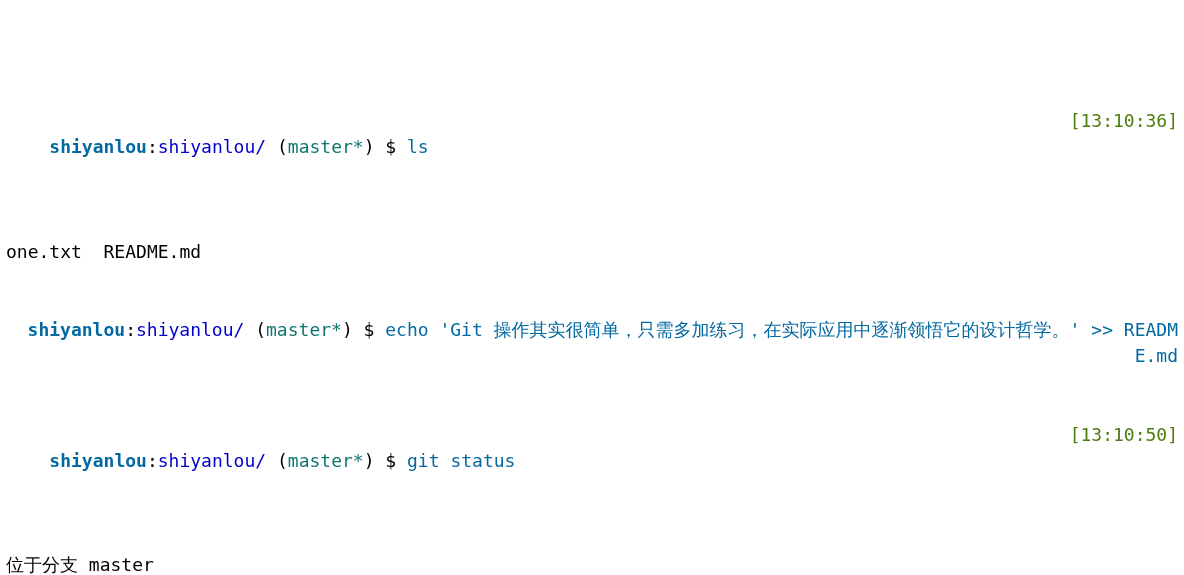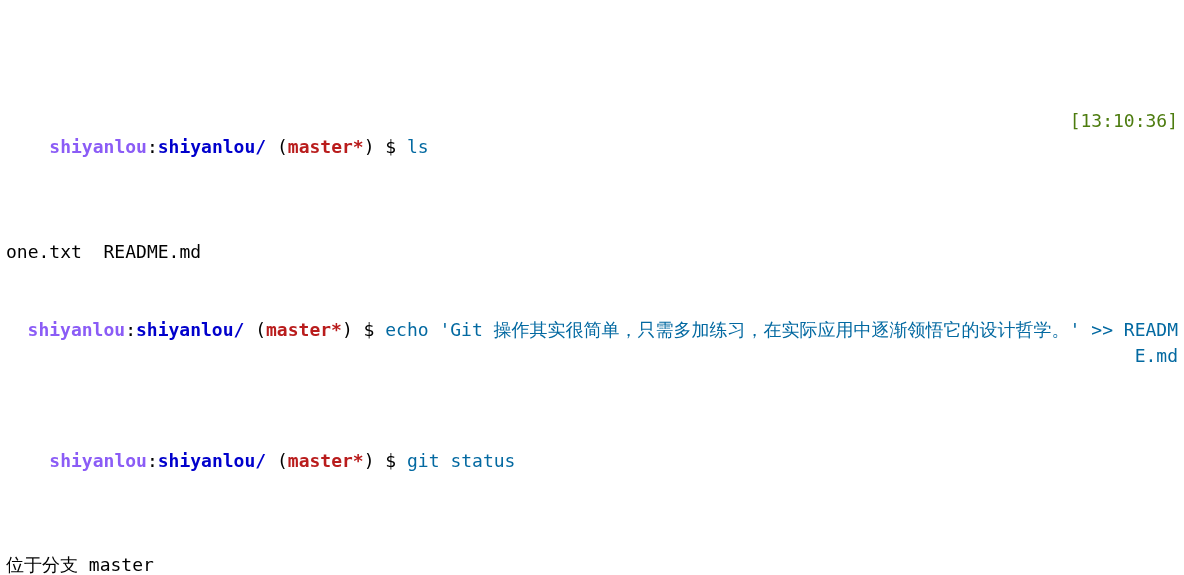--- a/index.html
+++ b/index.html
@@ -24,23 +24,23 @@
       align-items: baseline;
     }
     .left {
       flex: 1;
     }
     .ts {
       color: #4d7c0f;
       white-space: nowrap;
       padding-left: 20px;
     }
-    .green { color: #8b5cf6; font-weight: bold; }
-    .blue { color: #0000cc; font-weight: bold; }
-    .red { color: #b91c1c; font-weight: bold; }
+    .green { color: #0369a1; font-weight: bold; }
+    .blue { color: #0000cc; font-weight: normal; }
+    .red { color: #0f766e; font-weight: normal; }
     .black { color: #0369a1; }
     .wrap {
       white-space: pre-wrap;
       text-align: right;
     }
   </style>
 </head>
 <body>
 
 
@@ -53,20 +53,21 @@
 </div>
 
 <div>one.txt  README.md</div>
 
 <div class="wrap"><span class="green">shiyanlou</span><span>:</span><span class="blue">shiyanlou/</span><span> (</span><span class="red">master*</span><span>) $ </span><span class="black">echo 'Git 操作其实很简单，只需多加练习，在实际应用中逐渐领悟它的设计哲学。' &gt;&gt; README.md</span></div>
 
 <div class="line">
   <span class="left">
     <span class="green">shiyanlou</span><span>:</span><span class="blue">shiyanlou/</span><span> (</span><span class="red">master*</span><span>) $ </span><span class="black">git status</span>
   </span>
+  <span class="ts">[13:10:50]</span>
 </div>
 
 <div>位于分支 master</div>
 
 
 
 
 
 
 

